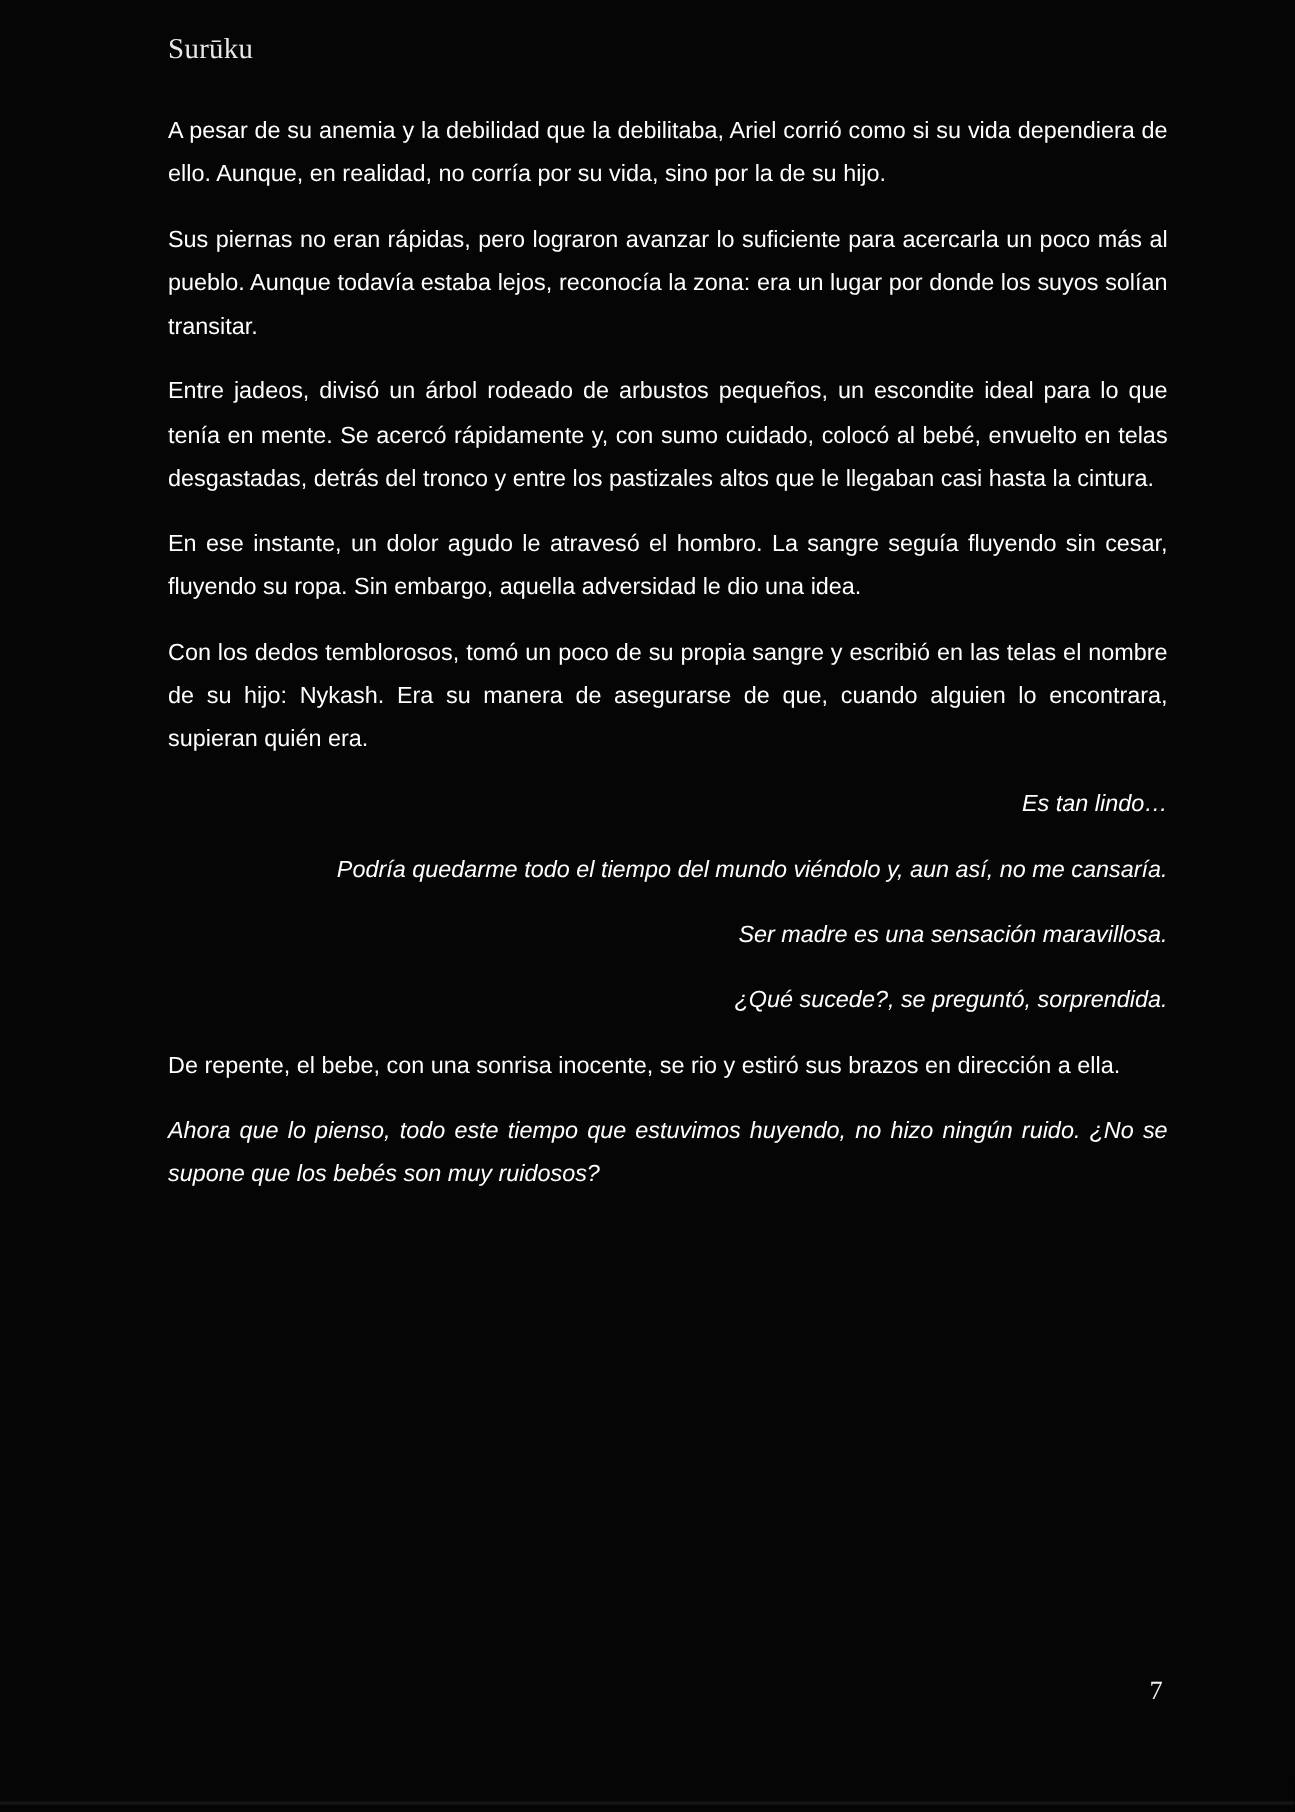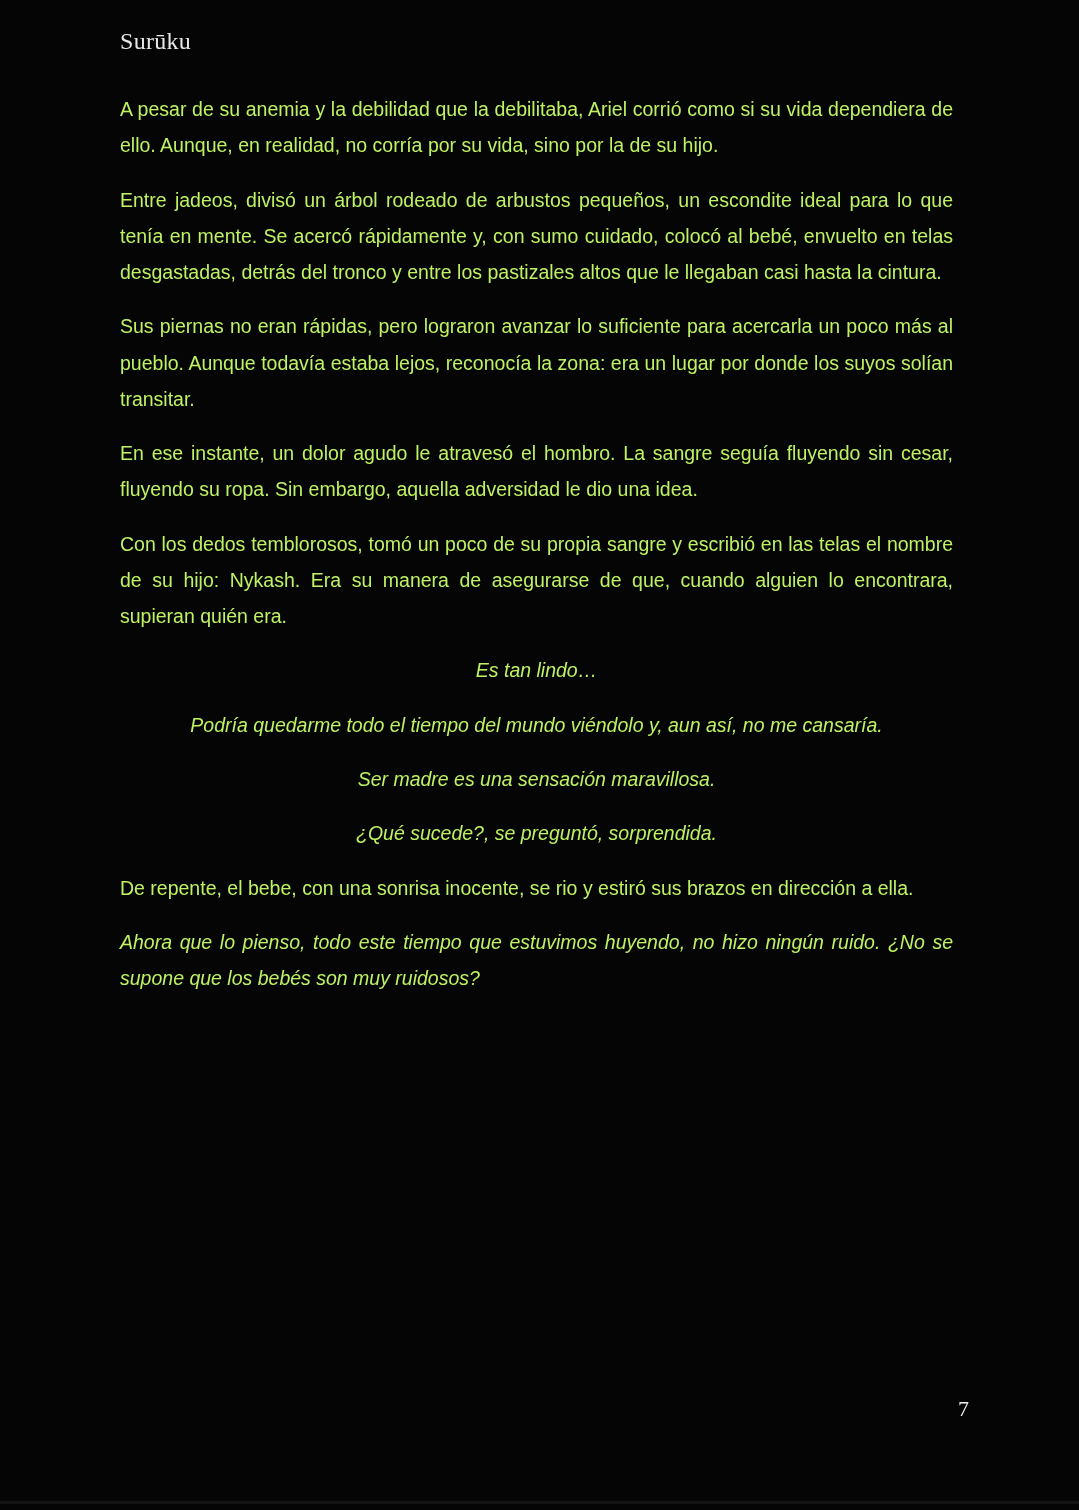--- a/index.html
+++ b/index.html
@@ -11,47 +11,47 @@
     position: relative;
     width: 1079px;
     height: 1510px;
     background: #050505;
     box-sizing: border-box;
     overflow: hidden;
     font-family: "Liberation Sans", sans-serif;
   }
   .content {
     position: absolute;
-    left: 120px;
+    left: 140px;
     top: 28px;
     width: 833px;
   }
   .header-title {
     font-family: "Liberation Serif", serif;
     font-size: 24px;
     color: #e8e8e8;
     letter-spacing: 0.3px;
     margin: 0 0 36px 0;
     font-weight: 400;
   }
   .para {
     font-size: 19.5px;
     line-height: 1.86;
-    color: #bef264;
+    color: #ffffff;
     margin: 0 0 18px 0;
     text-align: justify;
     text-justify: inter-word;
     -webkit-hyphens: none;
     hyphens: none;
   }
   .para.italic {
     font-style: italic;
   }
   .para.left {
-    text-align: center;
+    text-align: right;
   }
   .page-number {
     position: absolute;
     right: 110px;
     bottom: 88px;
     font-family: "Liberation Serif", serif;
     font-size: 22px;
     color: #f0f0f0;
   }
   .footer-rule {
@@ -64,22 +64,22 @@
   }
 </style>
 </head>
 <body>
 
 <div class="page">
   <div class="content">
     <h1 class="header-title">Surūku</h1>
 
     <p class="para">A pesar de su anemia y la debilidad que la debilitaba, Ariel corrió como si su vida dependiera de ello. Aunque, en realidad, no corría por su vida, sino por la de su hijo.</p>
+    <p class="para">Sus piernas no eran rápidas, pero lograron avanzar lo suficiente para acercarla un poco más al pueblo. Aunque todavía estaba lejos, reconocía la zona: era un lugar por donde los suyos solían transitar.</p>
     <p class="para">Entre jadeos, divisó un árbol rodeado de arbustos pequeños, un escondite ideal para lo que tenía en mente. Se acercó rápidamente y, con sumo cuidado, colocó al bebé, envuelto en telas desgastadas, detrás del tronco y entre los pastizales altos que le llegaban casi hasta la cintura.</p>
-    <p class="para">Sus piernas no eran rápidas, pero lograron avanzar lo suficiente para acercarla un poco más al pueblo. Aunque todavía estaba lejos, reconocía la zona: era un lugar por donde los suyos solían transitar.</p>
     <p class="para">En ese instante, un dolor agudo le atravesó el hombro. La sangre seguía fluyendo sin cesar, fluyendo su ropa. Sin embargo, aquella adversidad le dio una idea.</p>
     <p class="para">Con los dedos temblorosos, tomó un poco de su propia sangre y escribió en las telas el nombre de su hijo: Nykash. Era su manera de asegurarse de que, cuando alguien lo encontrara, supieran quién era.</p>
     <p class="para italic left">Es tan lindo…</p>
     <p class="para italic left">Podría quedarme todo el tiempo del mundo viéndolo y, aun así, no me cansaría.</p>
     <p class="para italic left">Ser madre es una sensación maravillosa.</p>
     <p class="para italic left">¿Qué sucede?, se preguntó, sorprendida.</p>
     <p class="para">De repente, el bebe, con una sonrisa inocente, se rio y estiró sus brazos en dirección a ella.</p>
     <p class="para italic">Ahora que lo pienso, todo este tiempo que estuvimos huyendo, no hizo ningún ruido. ¿No se supone que los bebés son muy ruidosos?</p>
   </div>
 

